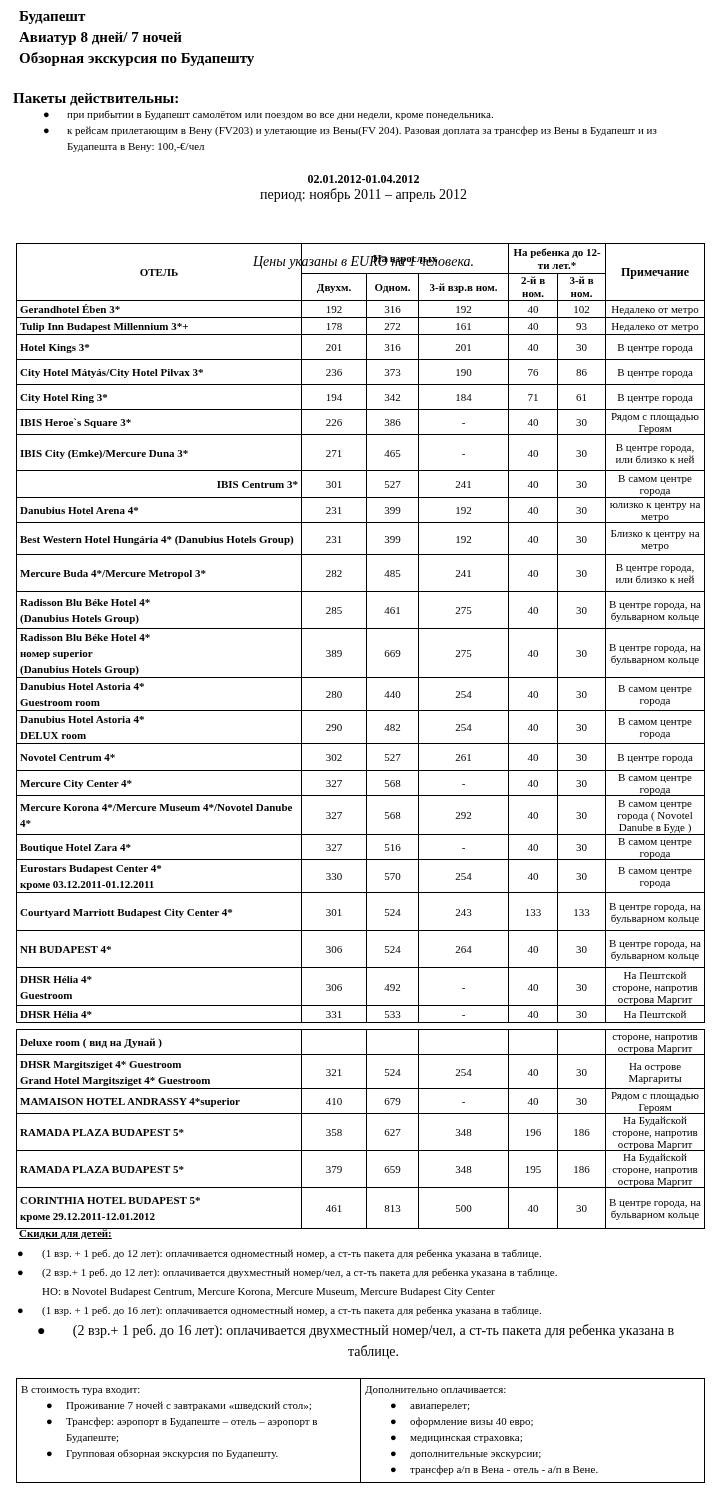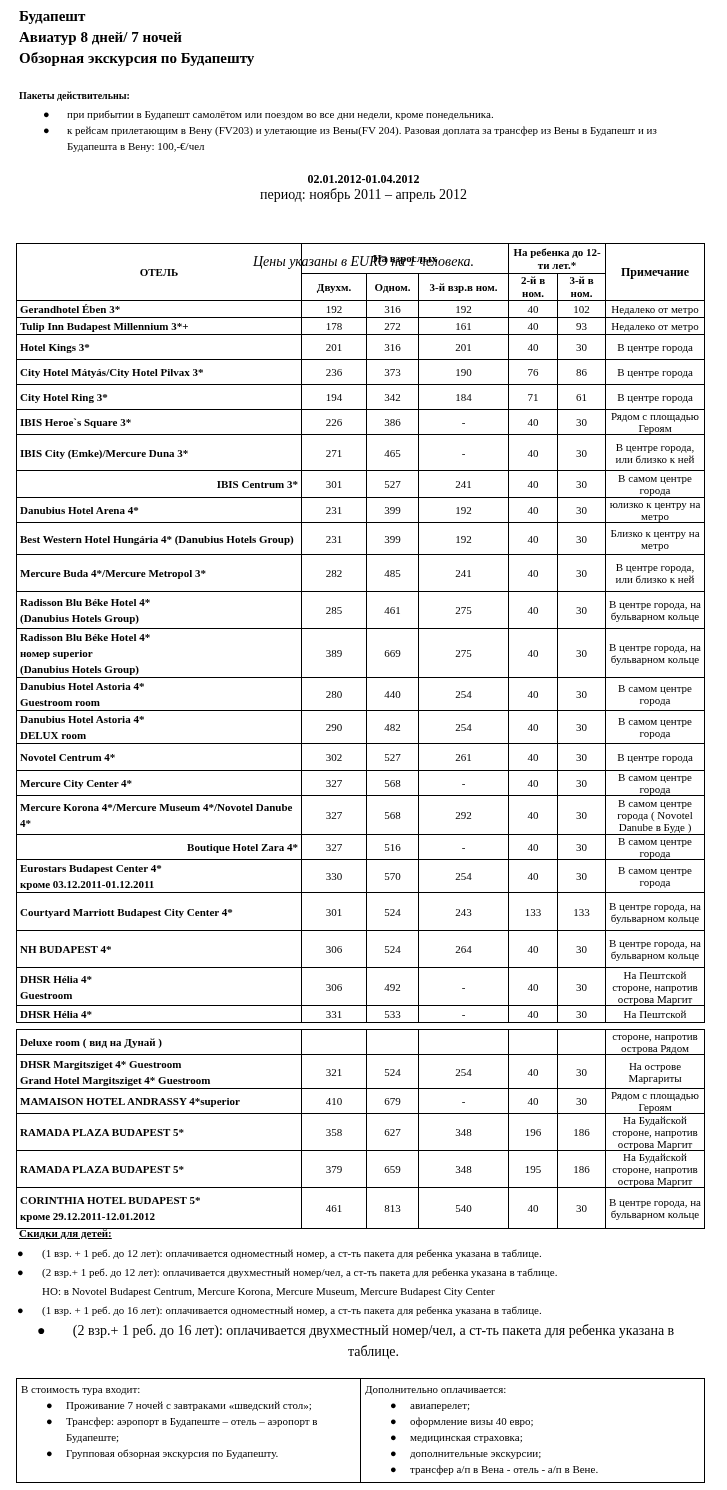--- a/index.html
+++ b/index.html
@@ -1,20 +1,20 @@
 <!DOCTYPE html>
 <html><head>
 <meta charset="utf-8">
 <style>
   html, body { margin: 0; padding: 0; background: #fff; }
   body { width: 727px; height: 1490px; position: relative; overflow: hidden;
          font-family: "Liberation Serif", "DejaVu Serif", serif; color: #000; }
   .abs { position: absolute; }
   .title { left: 19px; font-weight: bold; font-size: 15px; line-height: 20px; }
-  .sect-head { left: 19px; top: 90px; font-weight: bold; font-size: 10px; }
+  .sect-head { left: 13px; top: 90px; font-weight: bold; font-size: 15px; }
   .bullets { left: 0; width: 727px; font-size: 11px; line-height: 16px; }
   .bullet-row { position: relative; padding-left: 67px; padding-right: 20px; }
   .bullet-row .dot { position: absolute; left: 43px; top: 0; }
   .center { left: 0; width: 727px; text-align: center; }
   .dates { top: 172px; font-weight: bold; font-size: 12px; }
   .period { top: 187px; font-size: 14px; }
   .currency { top: 210px; font-size: 14px; font-style: italic; margin-top: 44px; }
 
   table.prices { position: absolute; left: 16px; top: 243px; border-collapse: collapse;
                  table-layout: fixed; width: 688px; }
@@ -246,21 +246,21 @@
       <tr style="height: 39px;">
         <td class="hotel" style="white-space: pre-line;">Mercure Korona 4*/Mercure Museum 4*/Novotel Danube 4*</td>
         <td class="num">327</td>
         <td class="num">568</td>
         <td class="num">292</td>
         <td class="num">40</td>
         <td class="num">30</td>
         <td class="note">В самом центре города ( Novotel Danube в Буде )</td>
       </tr>
       <tr style="height: 25px;">
-        <td class="hotel" style="white-space: pre-line; text-align: right;">Boutique Hotel Zara 4*</td>
+        <td class="hotel" style="white-space: pre-line;">Boutique Hotel Zara 4*</td>
         <td class="num">327</td>
         <td class="num">516</td>
         <td class="num">-</td>
         <td class="num">40</td>
         <td class="num">30</td>
         <td class="note">В самом центре города</td>
       </tr>
       <tr style="height: 30px;">
         <td class="hotel" style="white-space: pre-line;">Eurostars Budapest Center 4*
 кроме 03.12.2011-01.12.2011</td>
@@ -311,21 +311,21 @@
       <tr class="gap">
         <td colspan="7"></td>
       </tr>
       <tr style="height: 24px;">
         <td class="hotel" style="white-space: pre-line;">Deluxe room ( вид на Дунай )</td>
         <td class="num"></td>
         <td class="num"></td>
         <td class="num"></td>
         <td class="num"></td>
         <td class="num"></td>
-        <td class="note">стороне, напротив острова Рядом</td>
+        <td class="note">стороне, напротив острова Маргит</td>
       </tr>
       <tr style="height: 34px;">
         <td class="hotel" style="white-space: pre-line;">DHSR Margitsziget 4*  Guestroom
 Grand Hotel Margitsziget 4*  Guestroom</td>
         <td class="num">321</td>
         <td class="num">524</td>
         <td class="num">254</td>
         <td class="num">40</td>
         <td class="num">30</td>
         <td class="note">На острове Маргариты</td>
@@ -355,21 +355,21 @@
         <td class="num">348</td>
         <td class="num">195</td>
         <td class="num">186</td>
         <td class="note">На Будайской стороне, напротив острова Маргит</td>
       </tr>
       <tr style="height: 41px;">
         <td class="hotel" style="white-space: pre-line;">CORINTHIA HOTEL BUDAPEST  5*
 кроме 29.12.2011-12.01.2012</td>
         <td class="num">461</td>
         <td class="num">813</td>
-        <td class="num">540</td>
+        <td class="num">500</td>
         <td class="num">40</td>
         <td class="num">30</td>
         <td class="note">В центре города, на бульварном кольце</td>
       </tr>
     </tbody>
 </table>
 
 <div class="abs discounts-head">Скидки для детей:</div>
 <div class="abs disc" style="top:1244px">
   <div class="row"><span class="dot">●</span><span>(1 взр. + 1 реб. до 12 лет): оплачивается одноместный номер, а ст-ть пакета для ребенка указана в таблице.</span></div>

